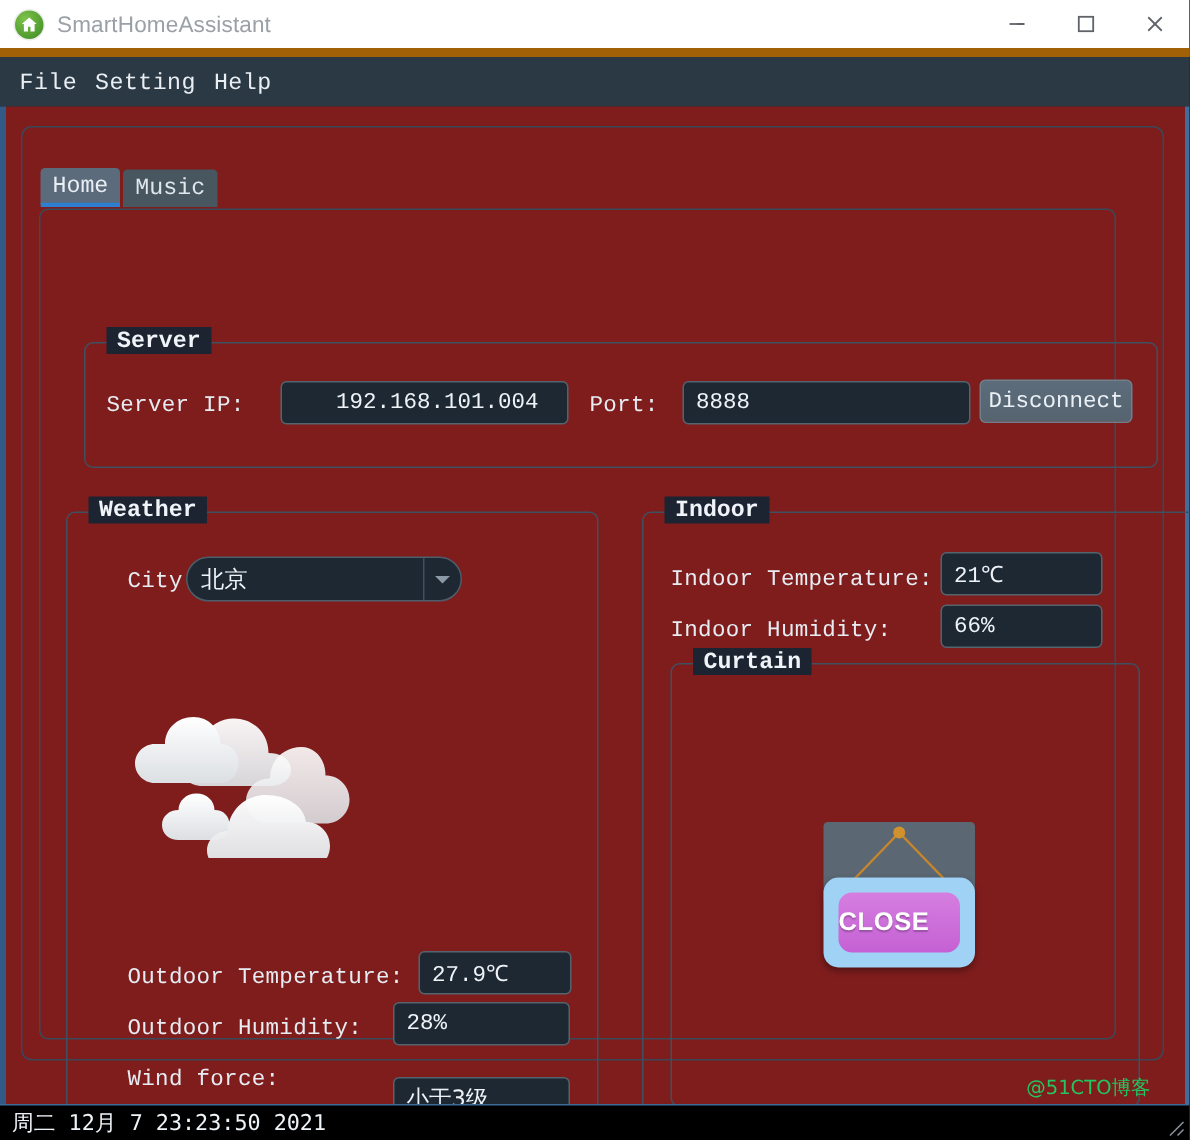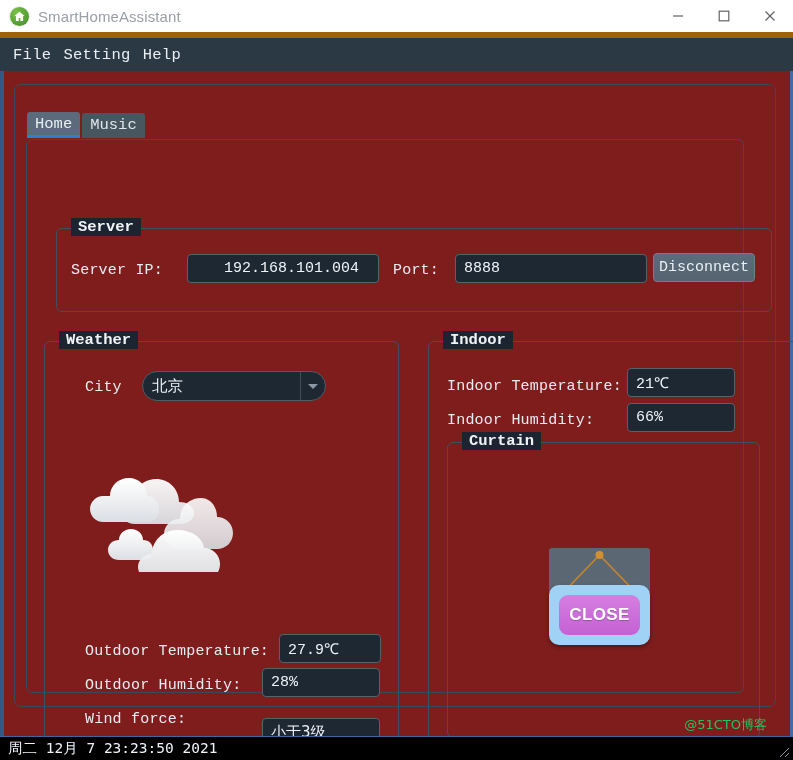--- a/index.html
+++ b/index.html
@@ -138,21 +138,21 @@
     position:absolute;left:0;top:0;width:101px;height:55px;
     background:#5b6874;border-radius:3px;
   }
   .curtain-frame{
     position:absolute;left:0;top:37px;width:101px;height:60px;
     background:#9fd2f5;border-radius:10px;box-shadow:0 2px 4px rgba(0,0,0,.35);
   }
   .curtain-plate{
     position:absolute;left:10px;top:10px;width:81px;height:40px;
     background:linear-gradient(#d57fe0,#c560d4);border-radius:9px;
-    display:flex;align-items:center;justify-content:center;
+    display:flex;align-items:center;
     color:#ffffff;font-size:17px;font-weight:bold;letter-spacing:.4px;
     font-family:"Liberation Sans","DejaVu Sans",sans-serif;
     text-shadow:0 1px 1px rgba(0,0,0,.25);
   }
   .curtain-strings{position:absolute;left:0;top:0;width:101px;height:55px;}
 
   
   .statusbar{
     position:absolute;left:0;bottom:0;width:793px;height:24px;
     background:#000000;border-top:1px solid #3d6a96;box-sizing:border-box;
@@ -236,21 +236,21 @@
       </div>
       <div class="btn" style="left:596px;top:24px;width:102px;height:29px;">
         <span>Disconnect</span>
       </div>
     </div>
 
     <div class="group g-weather">
       <span class="group-title">Weather</span>
 
       <span class="lbl" style="left:40px;top:37px;">City</span>
-      <div class="combo" style="left:97px;top:29px;width:184px;height:30px;border-radius:15px;">
+      <div class="combo" style="left:79px;top:29px;width:184px;height:30px;border-radius:15px;">
         <span class="val">北京</span>
         <span class="arrowbox">
             <span class="arrow"></span>
           </span>
       </div>
 
       <div class="weather-icon">
         <svg width="170" height="120" viewBox="0 0 170 120">
           <defs>
             <linearGradient id="cg" x1="0" y1="0" x2="0" y2="1">

